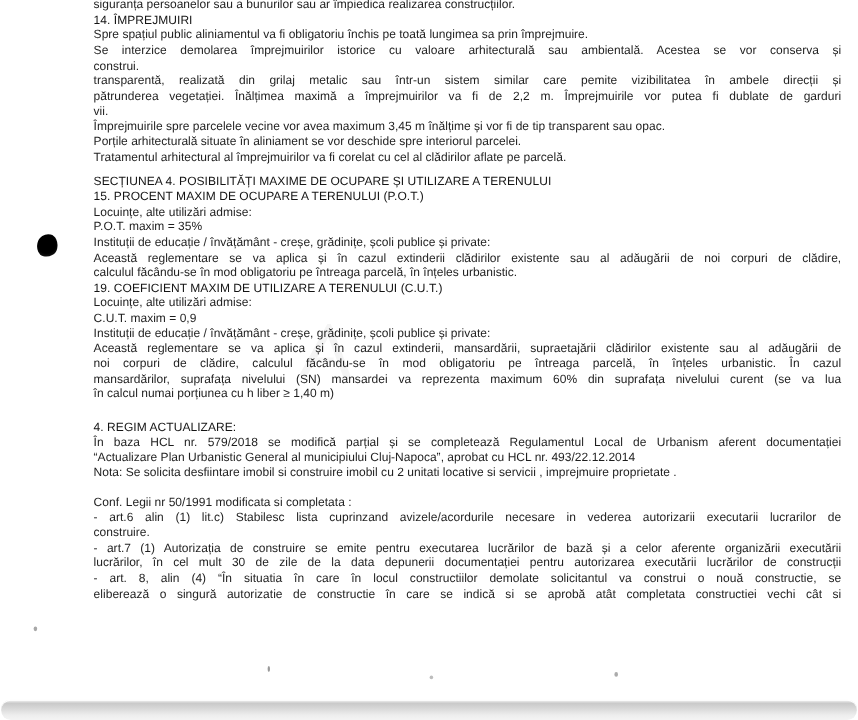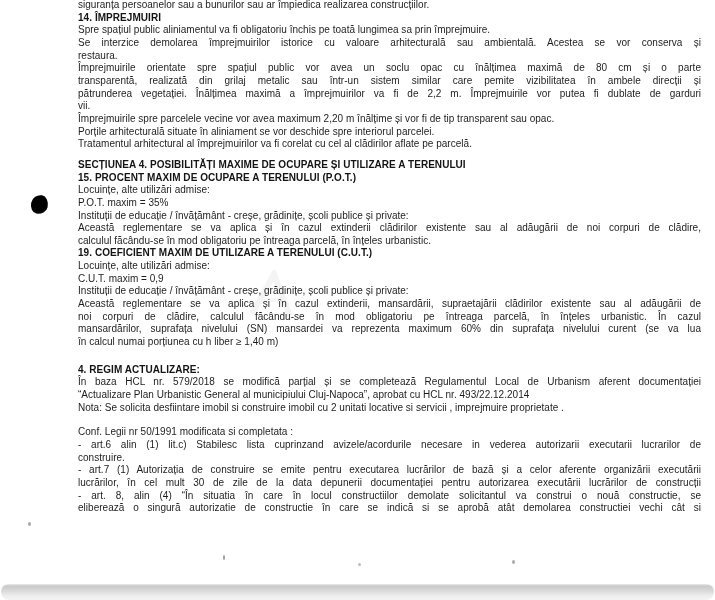--- a/index.html
+++ b/index.html
@@ -36,21 +36,21 @@
   }
   .line {
     font-size: 10px;
     line-height: 12.65px;
     min-height: 12.65px;
     text-align: left;
     white-space: normal;
     letter-spacing: 0.02px;
   }
   .line.heading {
-    font-weight: bold;
+    font-weight: normal;
     color: #141414;
     letter-spacing: 0.05px;
   }
   .line.justify {
     text-align: justify;
     text-align-last: justify;
   }
   .line.gap-small  { height: 8px;  min-height: 8px; }
   .line.gap-medium { height: 12px; min-height: 12px; }
   .line.gap-large  { height: 15px; min-height: 15px; }
@@ -94,26 +94,25 @@
   <svg class="watermark" viewBox="0 0 46 48" xmlns="http://www.w3.org/2000/svg">
     <path d="M4 44 L26 4 L42 46" fill="none" stroke="#ececec" stroke-width="6" stroke-linejoin="miter"></path>
     <path d="M14 30 L30 30" fill="none" stroke="#f1f1f1" stroke-width="4"></path>
   </svg>
 
   <div class="doc" id="doc-lines">
       <div class="line text">siguranța persoanelor sau a bunurilor sau ar împiedica realizarea construcțiilor.</div>
       <div class="line heading">14. ÎMPREJMUIRI</div>
       <div class="line text">Spre spațiul public aliniamentul va fi obligatoriu închis pe toată lungimea sa prin împrejmuire.</div>
       <div class="line justify">Se interzice demolarea împrejmuirilor istorice cu valoare arhitecturală sau ambientală. Acestea se vor conserva și</div>
-      <div class="line text">restaura.</div>
-      <div class="line justify">Împrejmuirile orientate spre spațiul public vor avea un soclu opac cu înălțimea maximă de 80 cm și o parte</div>
+      <div class="line text">construi.</div>
       <div class="line justify">transparentă, realizată din grilaj metalic sau într-un sistem similar care pemite vizibilitatea în ambele direcții și</div>
       <div class="line justify">pătrunderea vegetației. Înălțimea maximă a împrejmuirilor va fi de 2,2 m. Împrejmuirile vor putea fi dublate de garduri</div>
       <div class="line text">vii.</div>
-      <div class="line text">Împrejmuirile spre parcelele vecine vor avea maximum 2,20 m înălțime și vor fi de tip transparent sau opac.</div>
+      <div class="line text">Împrejmuirile spre parcelele vecine vor avea maximum 3,45 m înălțime și vor fi de tip transparent sau opac.</div>
       <div class="line text">Porțile arhitecturală situate în aliniament se vor deschide spre interiorul parcelei.</div>
       <div class="line text">Tratamentul arhitectural al împrejmuirilor va fi corelat cu cel al clădirilor aflate pe parcelă.</div>
       <div class="line gap-small"></div>
       <div class="line heading">SECȚIUNEA 4. POSIBILITĂȚI MAXIME DE OCUPARE ȘI UTILIZARE A TERENULUI</div>
       <div class="line heading">15. PROCENT MAXIM DE OCUPARE A TERENULUI (P.O.T.)</div>
       <div class="line text">Locuințe, alte utilizări admise:</div>
       <div class="line text">P.O.T. maxim = 35%</div>
       <div class="line text">Instituții de educație / învățământ - creșe, grădinițe, școli publice și private:</div>
       <div class="line justify">Această reglementare se va aplica și în cazul extinderii clădirilor existente sau al adăugării de noi corpuri de clădire,</div>
       <div class="line text">calculul făcându-se în mod obligatoriu pe întreaga parcelă, în înțeles urbanistic.</div>
@@ -130,21 +129,21 @@
       <div class="line justify">În baza HCL nr. 579/2018 se modifică parțial și se completează Regulamentul Local de Urbanism aferent documentației</div>
       <div class="line text">“Actualizare Plan Urbanistic General al municipiului Cluj-Napoca”, aprobat cu HCL nr. 493/22.12.2014</div>
       <div class="line text">Nota: Se solicita desfiintare imobil si construire imobil cu 2 unitati locative si servicii , imprejmuire proprietate .</div>
       <div class="line gap-medium"></div>
       <div class="line text">Conf. Legii nr 50/1991 modificata si completata :</div>
       <div class="line justify">- art.6 alin (1) lit.c) Stabilesc lista cuprinzand avizele/acordurile necesare in vederea autorizarii executarii lucrarilor de</div>
       <div class="line text">construire.</div>
       <div class="line justify">- art.7 (1) Autorizația de construire se emite pentru executarea lucrărilor de bază și a celor aferente organizării executării</div>
       <div class="line justify">lucrărilor, în cel mult 30 de zile de la data depunerii documentației pentru autorizarea executării lucrărilor de construcții</div>
       <div class="line justify">- art. 8, alin (4) “În situatia în care în locul constructiilor demolate solicitantul va construi o nouă constructie, se</div>
-      <div class="line justify">eliberează o singură autorizatie de constructie în care se indică si se aprobă atât demolarea constructiei vechi cât si</div>
+      <div class="line justify">eliberează o singură autorizatie de constructie în care se indică si se aprobă atât completata constructiei vechi cât si</div>
     </div>
 
   <div class="punch"></div>
 
   <span class="speck s1"></span>
   <span class="speck s2"></span>
   <span class="speck s3"></span>
   <span class="speck s4"></span>
 
   <div class="bottombar"></div>

